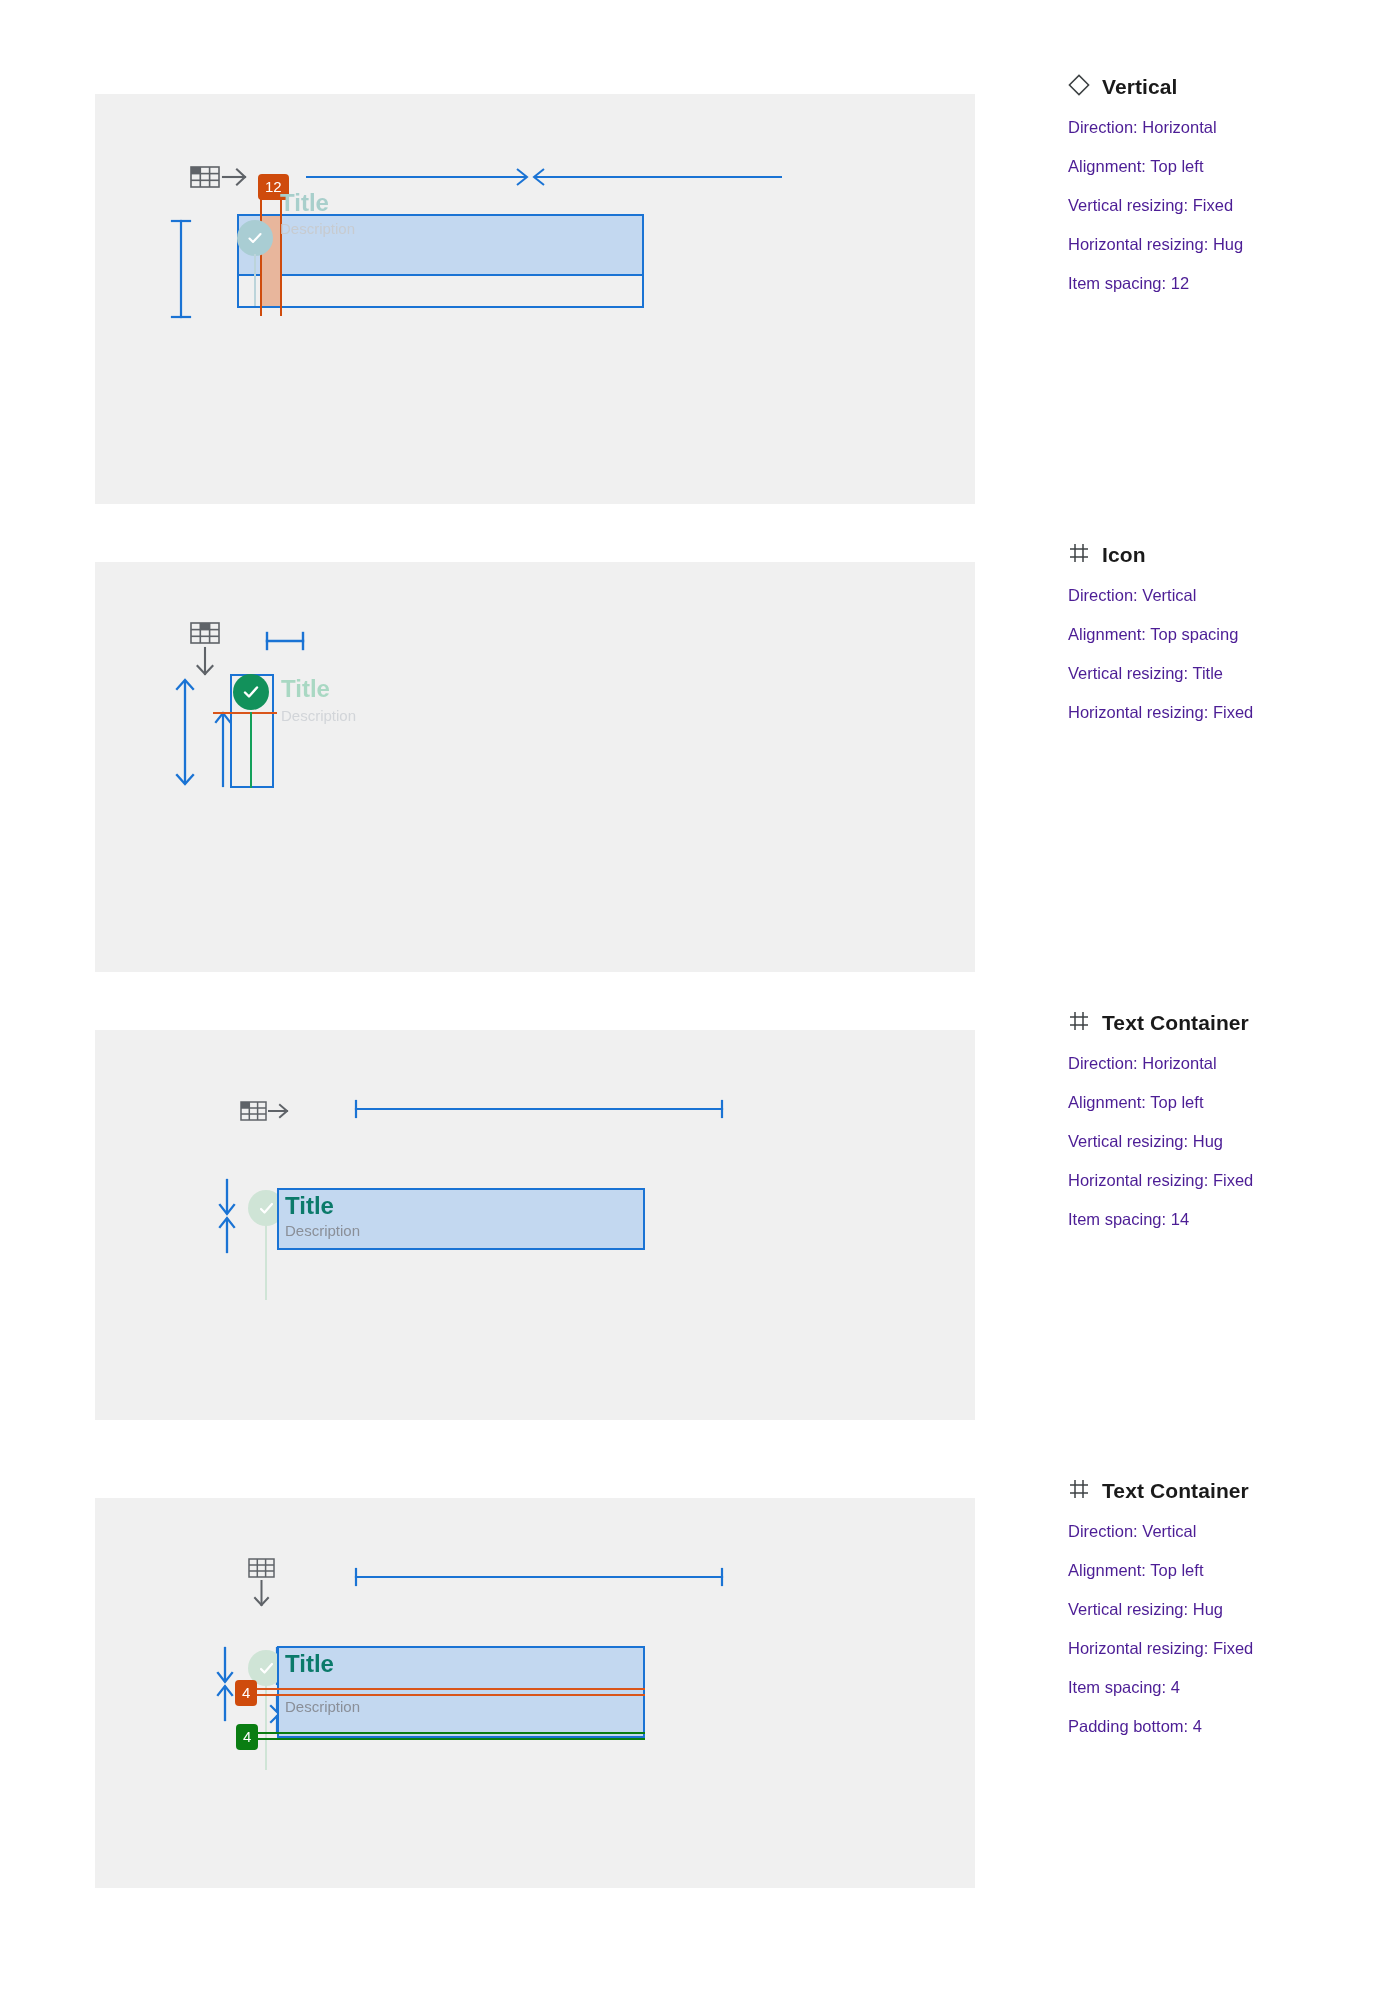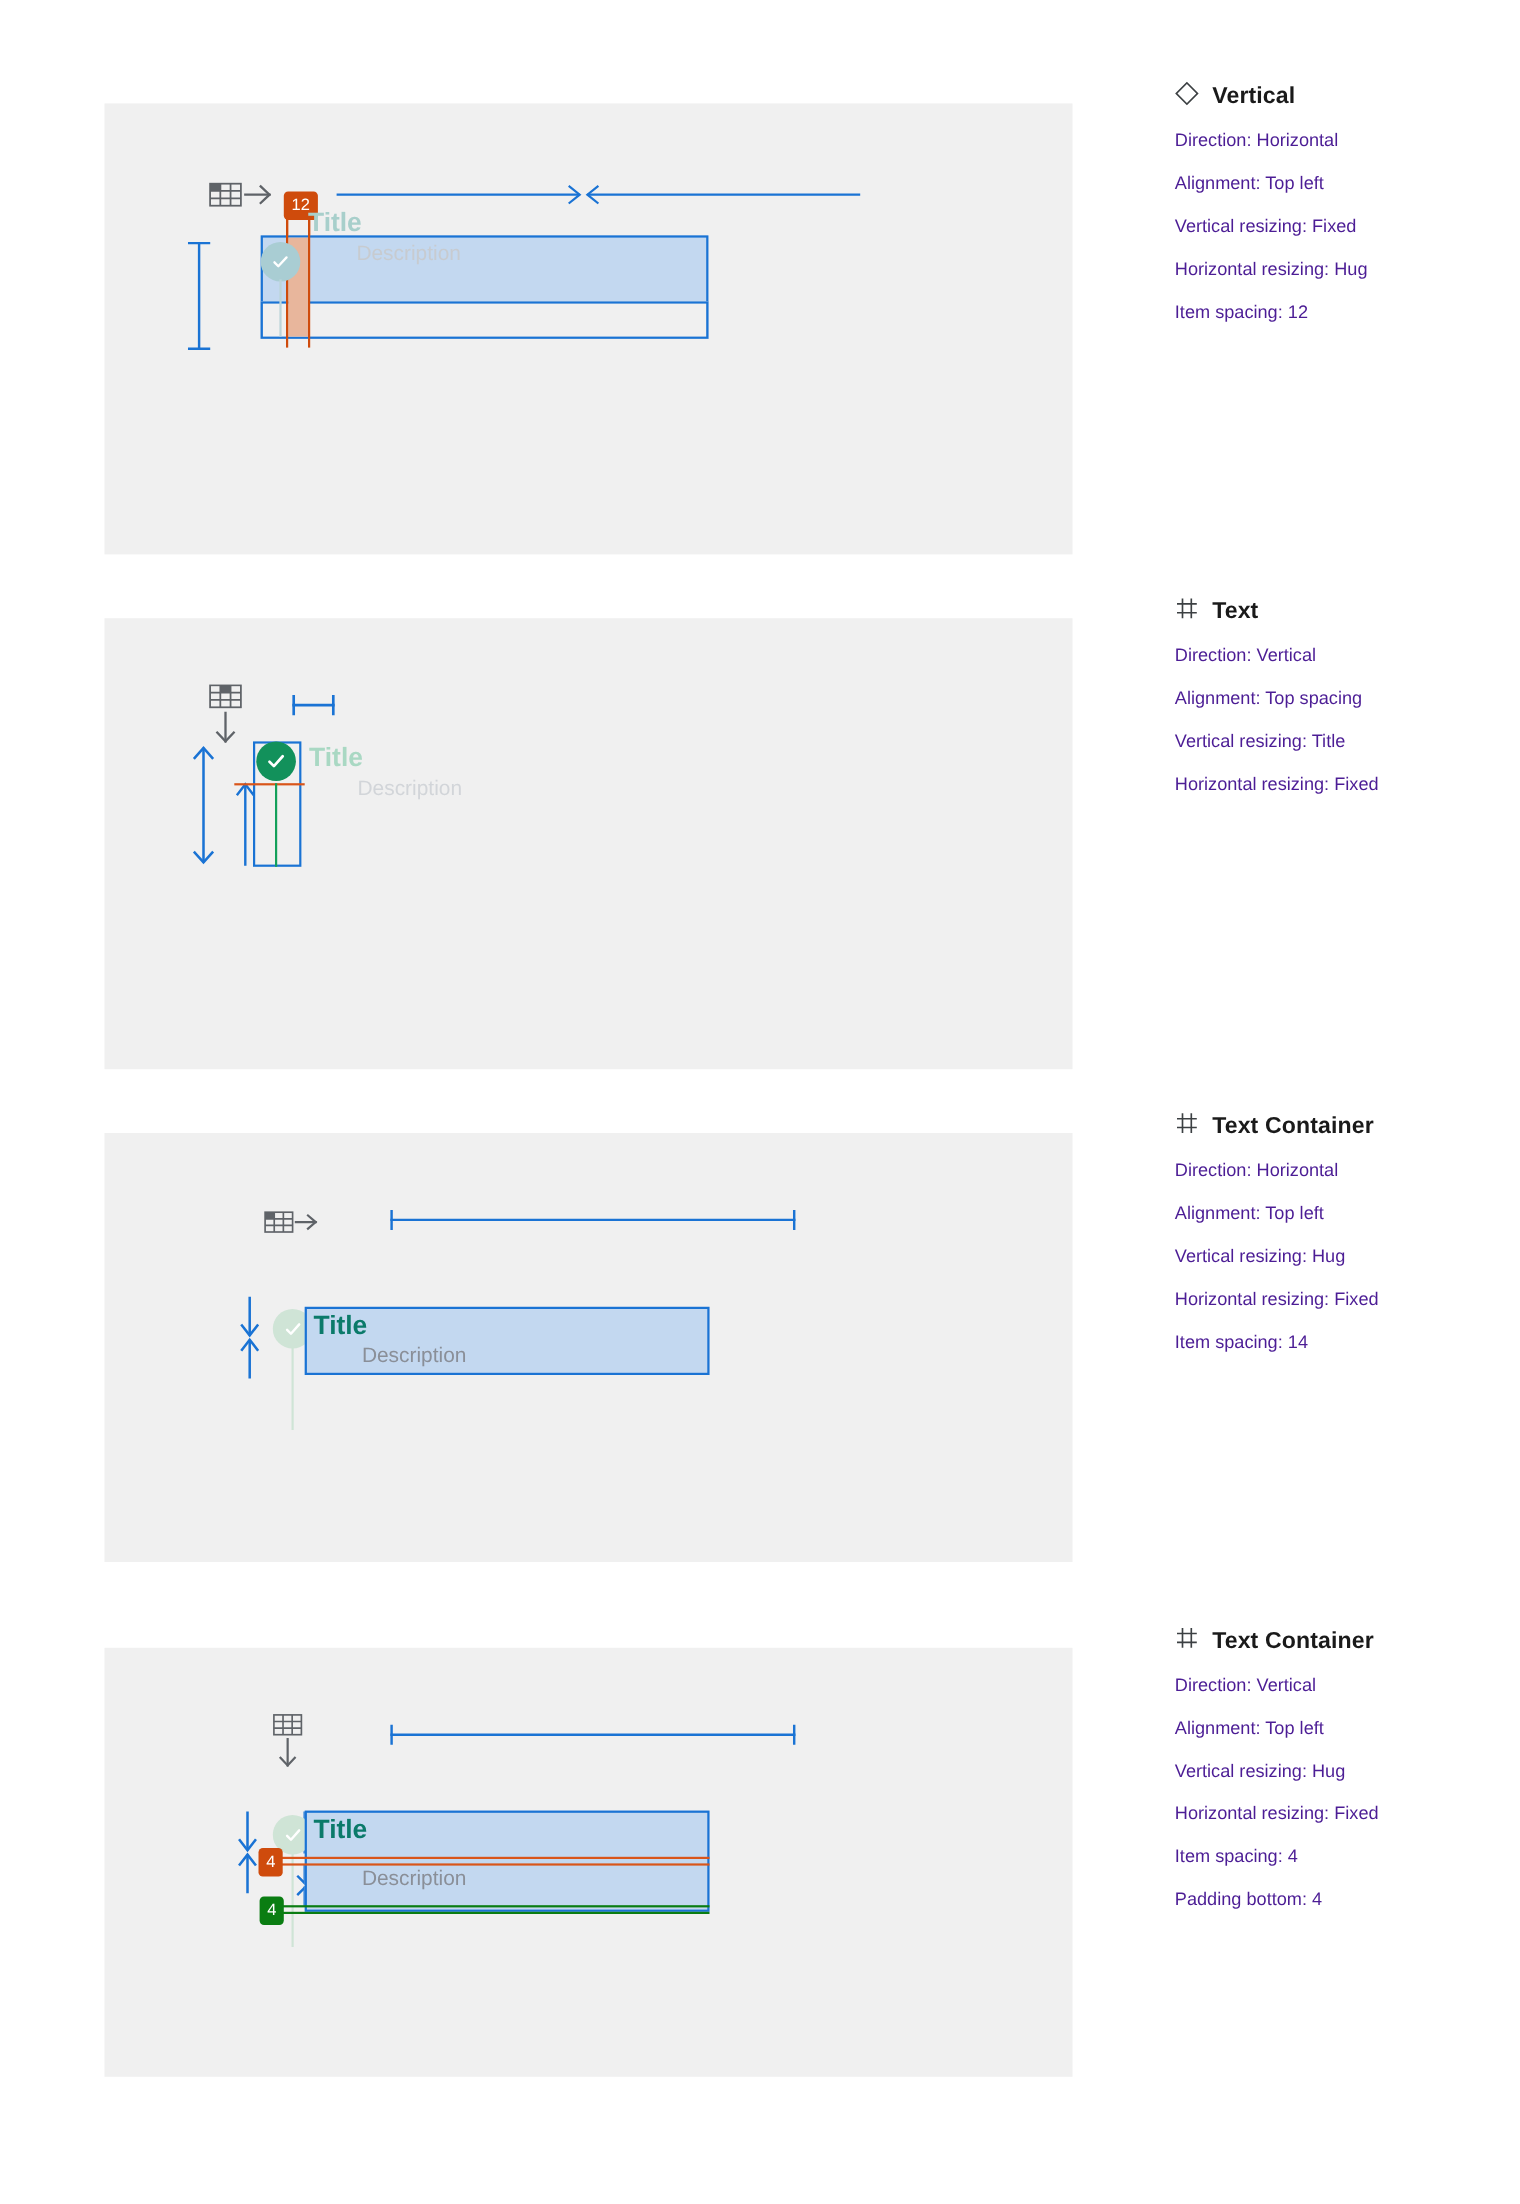--- a/index.html
+++ b/index.html
@@ -81,23 +81,22 @@
   }
 
   .chip-title {
     position: absolute;
     font-size: 24px;
     font-weight: bold;
     white-space: nowrap;
   }
   .chip-desc {
     position: absolute;
-    font-size: 19px;
+    font-size: 15px;
     white-space: nowrap;
-    padding-left: 44px;
   }
 
   .circle {
     position: absolute;
     border-radius: 50%;
     display: flex;
     align-items: center;
     justify-content: center;
   }
   .stem { position: absolute; width: 2px; background: #cfe4d6; }
@@ -282,21 +281,21 @@
         <span class="ico-frame">
           <svg width="22" height="22" viewBox="0 0 22 22">
             <g stroke="#3c4043" stroke-width="1.5" fill="none">
               <line x1="7" y1="2" x2="7" y2="20"></line>
               <line x1="15" y1="2" x2="15" y2="20"></line>
               <line x1="2" y1="7" x2="20" y2="7"></line>
               <line x1="2" y1="15" x2="20" y2="15"></line>
             </g>
           </svg>
         </span>
-        <span class="spec-title">Text</span>
+        <span class="spec-title">Icon</span>
       </div>
       <div class="spec-line">
         <span class="k">Direction:</span>
         <span class="v">Vertical</span>
       </div>
       <div class="spec-line">
         <span class="k">Alignment:</span>
         <span class="v">Top spacing</span>
       </div>
       <div class="spec-line">

